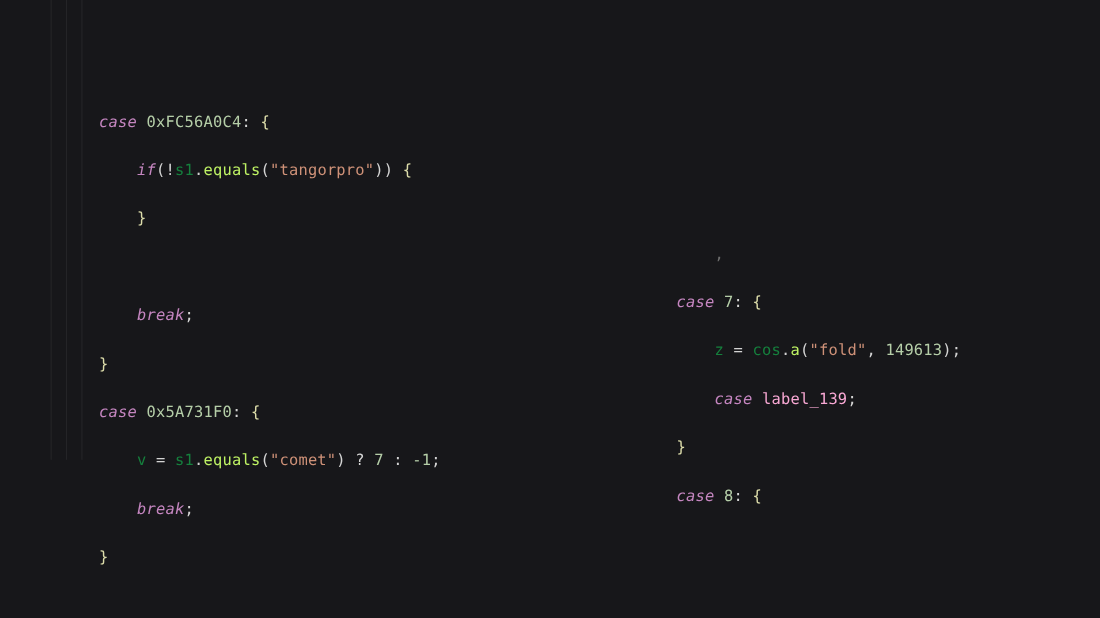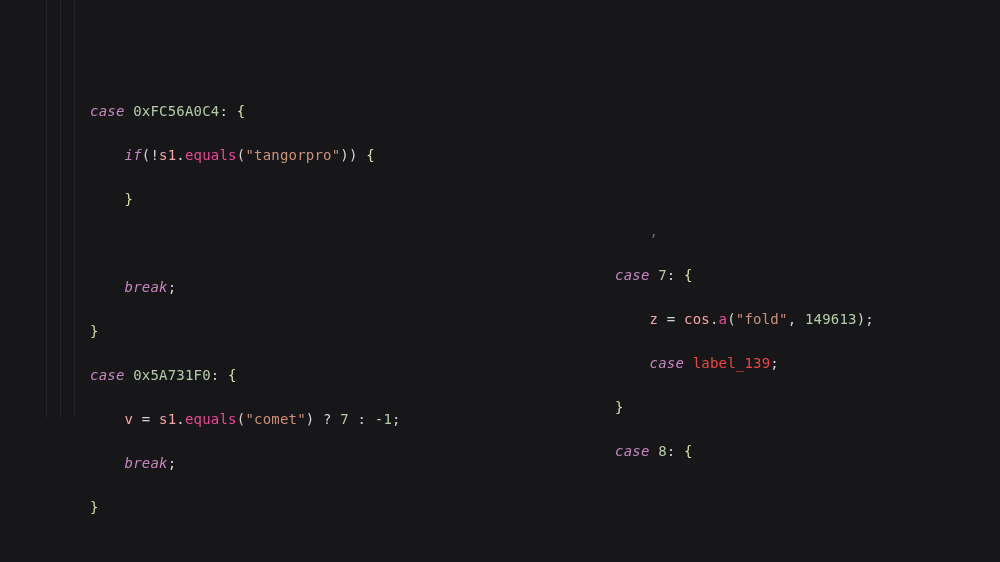--- a/index.html
+++ b/index.html
@@ -36,27 +36,27 @@
   .pane-left {
     left: 90px;
     top: 78px;
   }
   .pane-right {
     left: 615px;
     top: 198px;
   }
   .k   { color: #c586c0; font-style: italic; }  
   .num { color: #b5cea8; }                       
-  .fn  { color: #ec4899; }                       
-  .id  { color: #fca5a5; }                       
+  .fn  { color: #bef264; }                       
+  .id  { color: #15803d; }                       
   .str { color: #ce9178; }                       
   .pn  { color: #d4d4d4; }                       
   .br  { color: #dcdcaa; }                       
   .op  { color: #d4d4d4; }                       
-  .lbl { color: #ef4444; }                       
+  .lbl { color: #f9a8d4; }                       
   .comma-fade { color: #6e6e6e; }                
   .line { display: block; }
 </style>
 </head>
 <body>
 
 <div class="editor">
 
   <div class="guide" style="left:46px"></div>
   <div class="guide" style="left:60px"></div>

